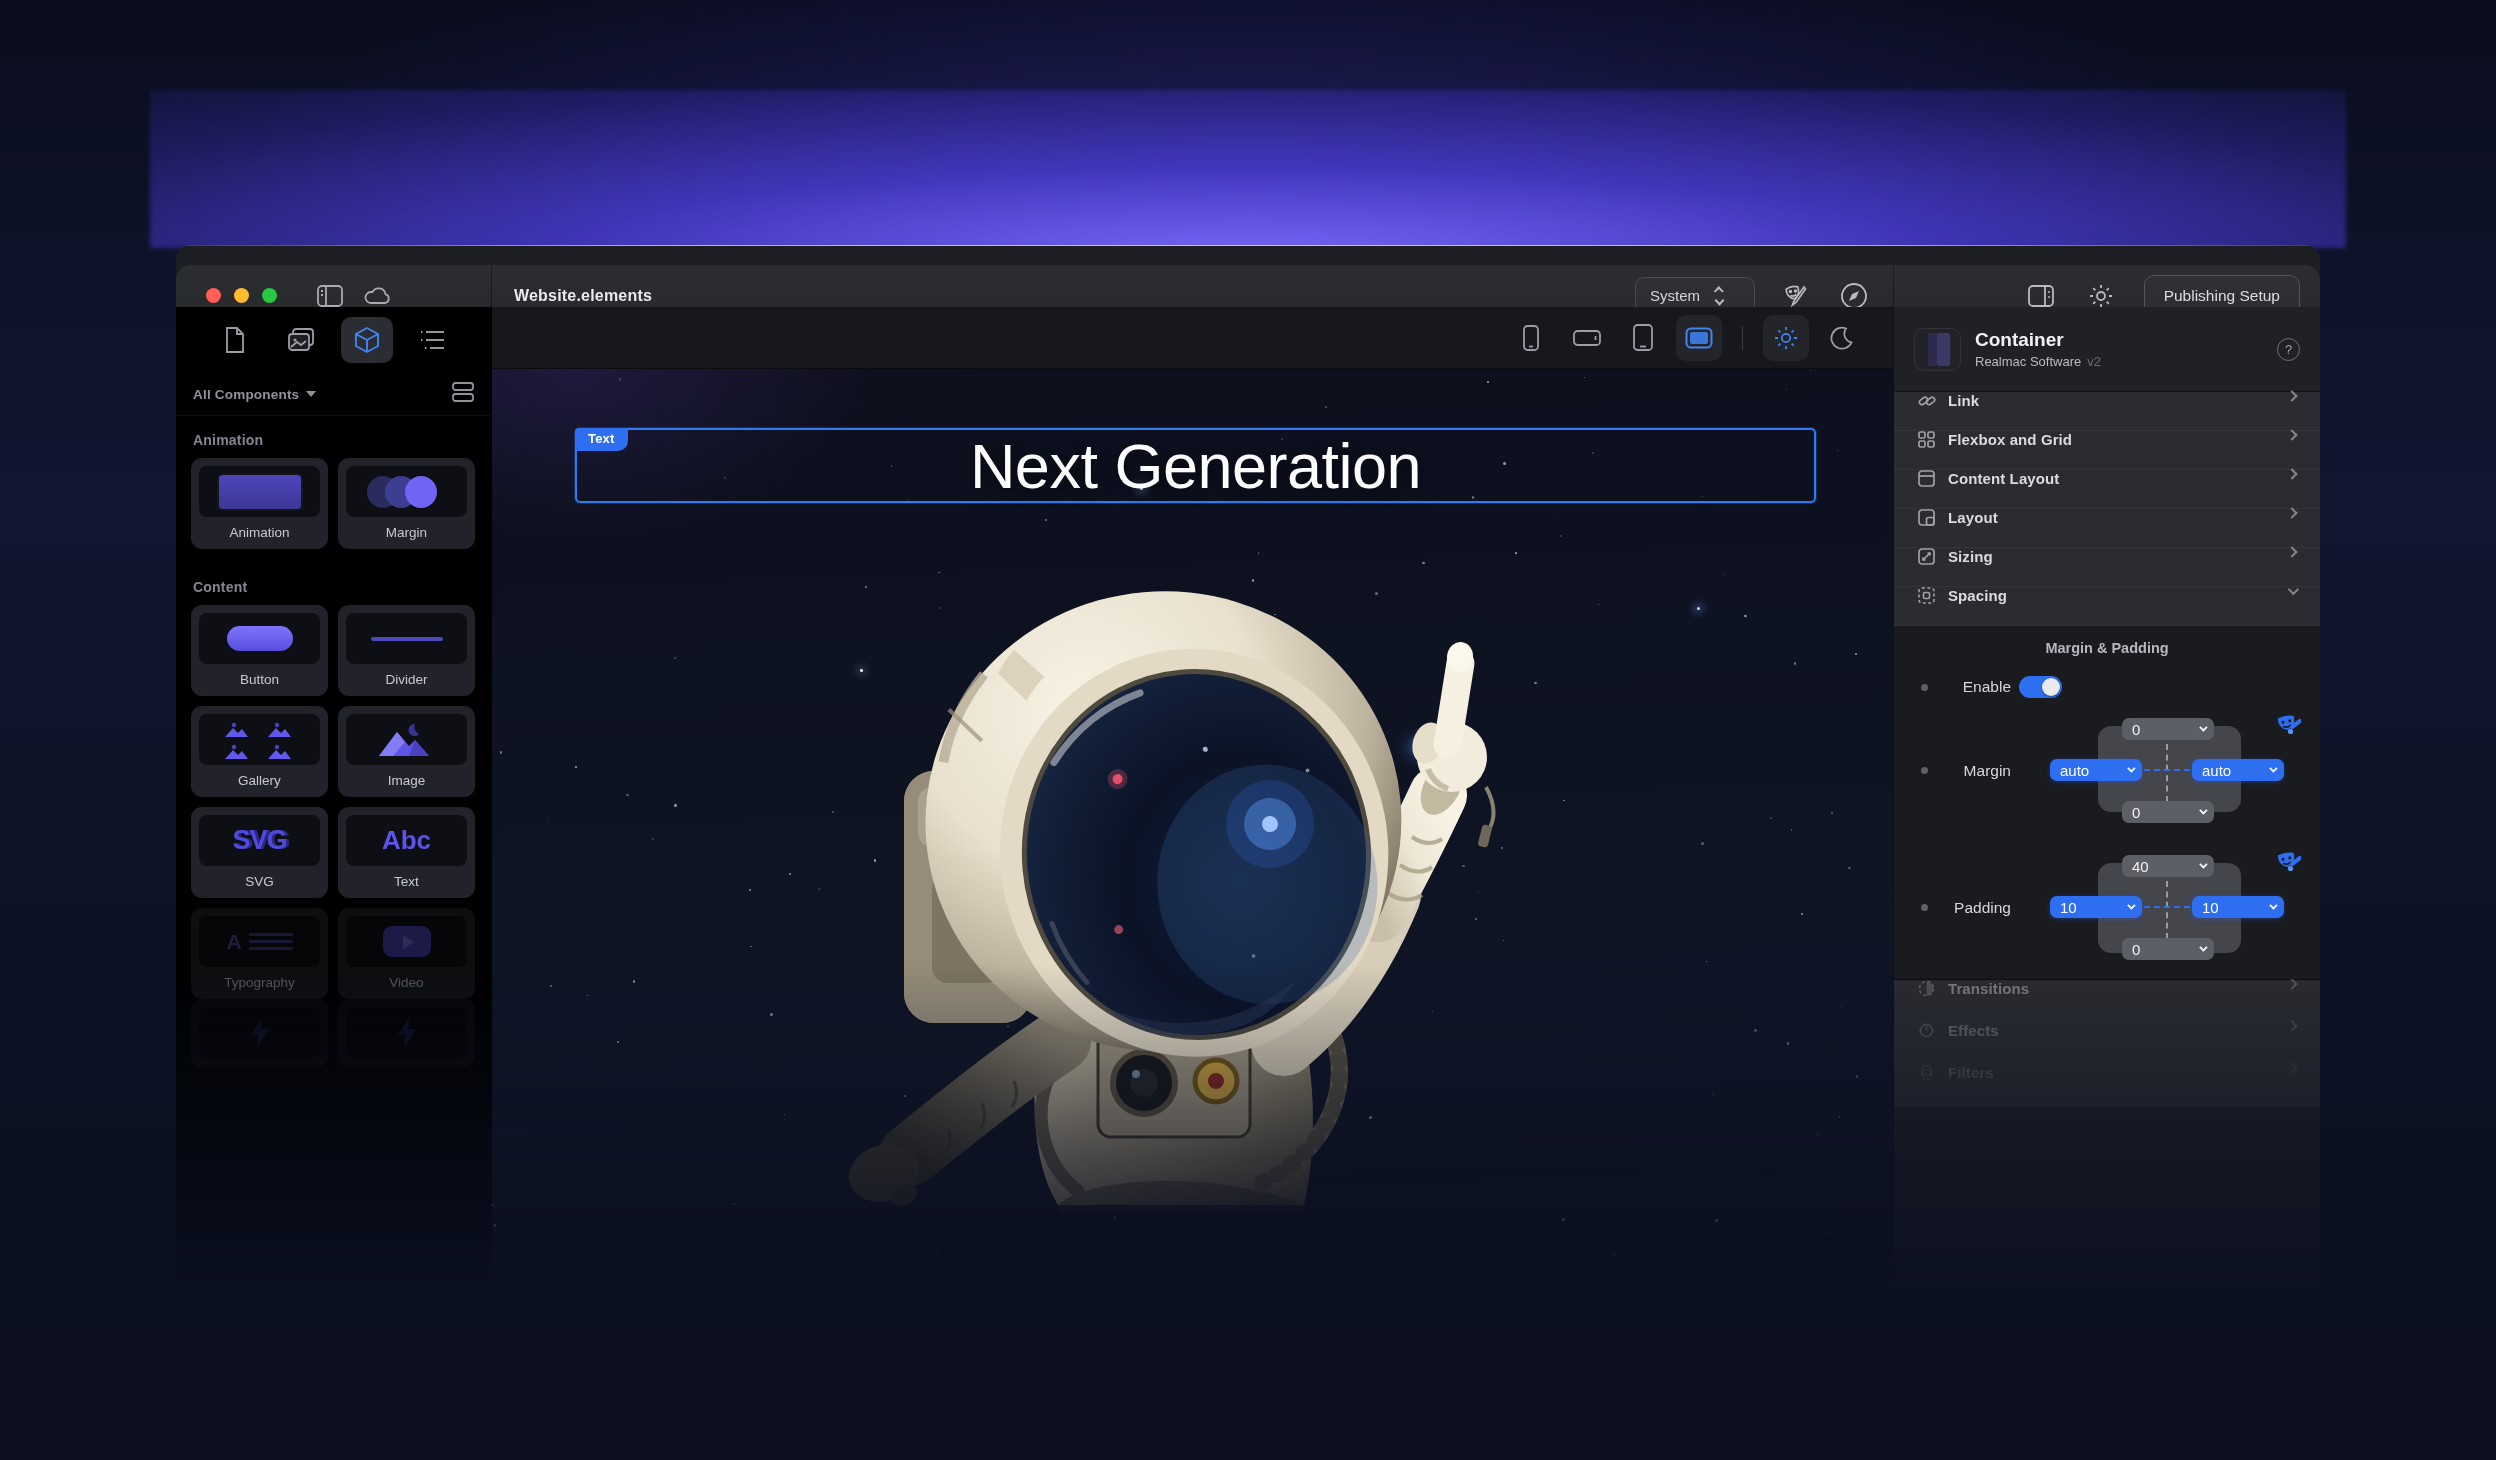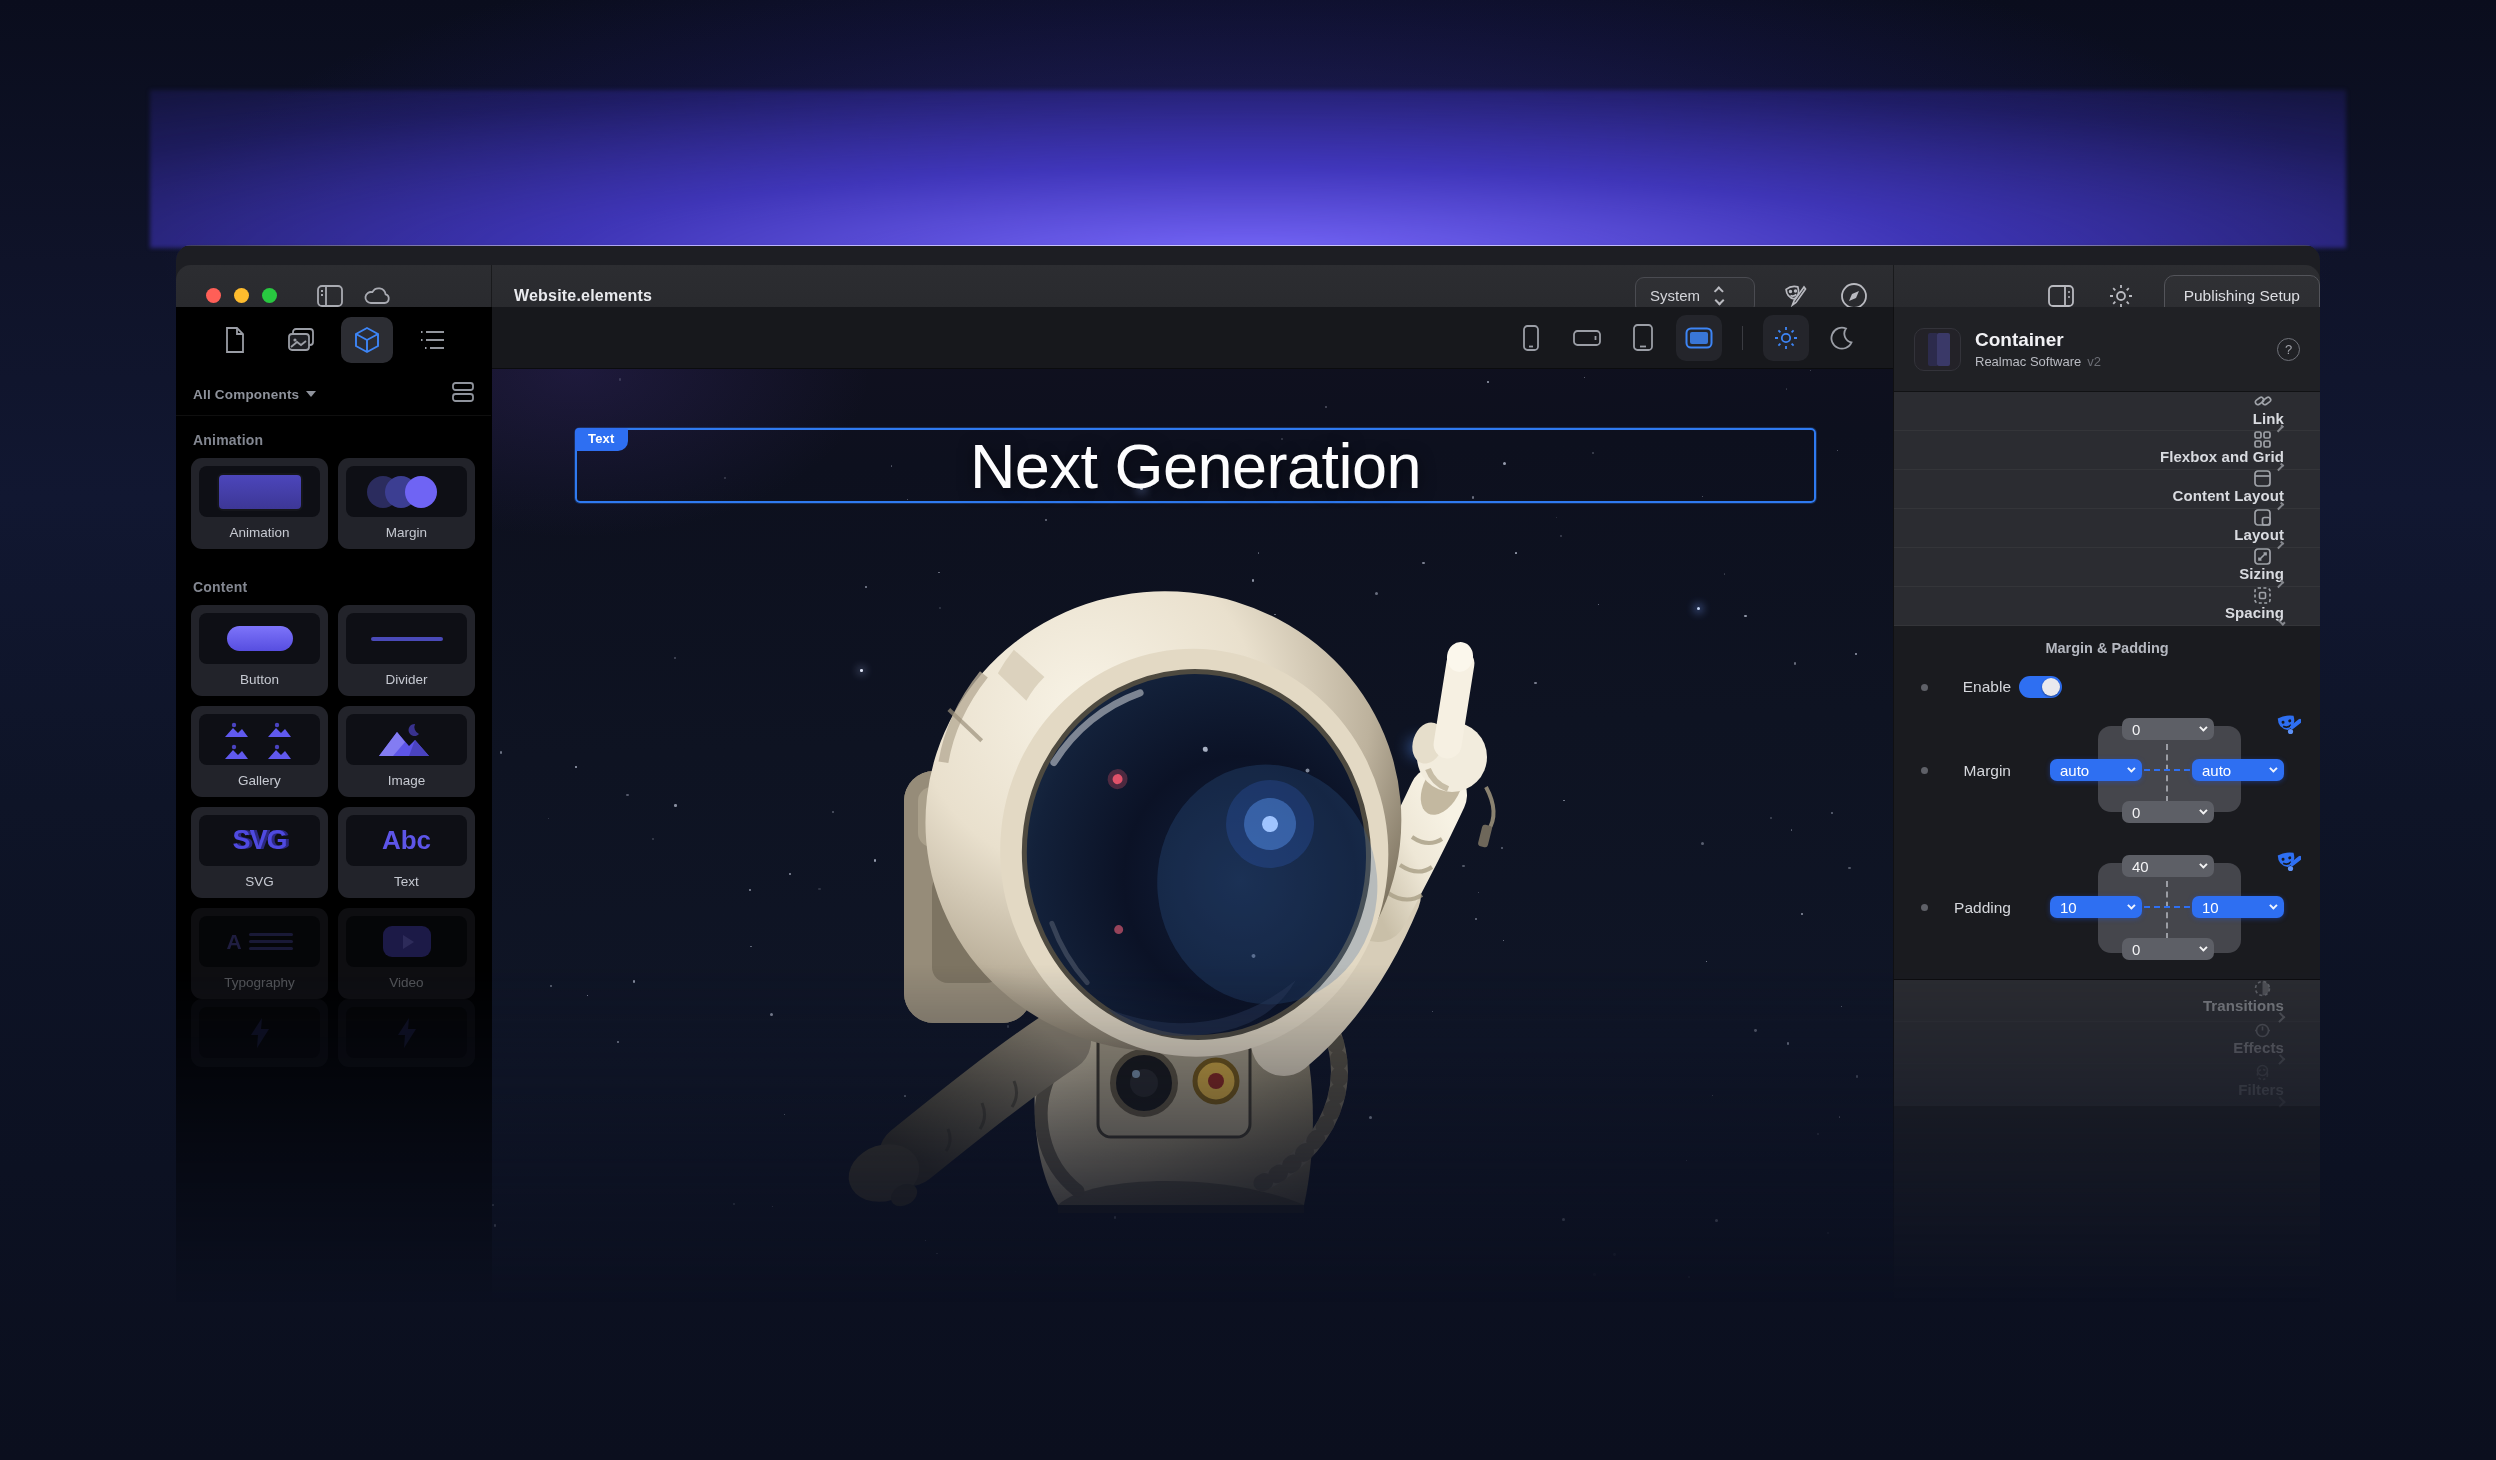--- a/index.html
+++ b/index.html
@@ -38,21 +38,21 @@
   .tb-center{ flex:1; display:flex; align-items:center; padding:0 22px; }
   .doc-title{ font-size:16px; font-weight:bold; color:#e9eaee; letter-spacing:.2px; }
   .tb-center-right{ margin-left:auto; display:flex; align-items:center; gap:24px; }
   .select-pill{ height:37px; min-width:120px; border:1.5px solid #4a4b51; border-radius:9px;
     display:flex; align-items:center; gap:16px; padding:0 10px 0 14px; color:#d3d4d9; font-size:15px;
     background:rgba(255,255,255,.02); }
   .dblchev{ display:flex; flex-direction:column; gap:3px; align-items:center; }
   .dblchev i{ width:7px; height:7px; border-right:2px solid #b9bac0; border-bottom:2px solid #b9bac0; display:block; }
   .dblchev i.up{ transform:rotate(-135deg) translateY(-1px); } .dblchev i.dn{ transform:rotate(45deg); }
   .tb-right{ width:427px; height:100%; display:flex; align-items:center; justify-content:flex-end; gap:26px;
-    border-left:1px solid rgba(0,0,0,.4); }
+    padding-right:20px; border-left:1px solid rgba(0,0,0,.4); }
   .pub-btn{ height:42px; padding:0 19px; border:1.5px solid #53545a; border-radius:10px; display:flex; align-items:center;
     color:#dcdde2; font-size:15.5px; background:rgba(255,255,255,.02); }
 
   
   .sidebar{ position:absolute; left:0; top:62px; width:316px; height:1028px; background:#000000;
     border-right:1px solid rgba(0,0,0,.45); }
   .tabs{ height:66px; display:flex; align-items:center; justify-content:center; gap:14px; }
   .tab{ width:52px; height:46px; border-radius:10px; display:flex; align-items:center; justify-content:center; color:#9a9da5; }
   .tab.active{ background:#2c2d33; color:#3d85f6; }
   .filter-row{ height:42px; display:flex; align-items:center; padding:0 17px; }
@@ -113,21 +113,21 @@
   .comp-thumb i{ position:absolute; top:4px; bottom:4px; border-radius:2px; }
   .comp-thumb i.a{ left:13px; width:10px; background:#2c2b4c; }
   .comp-thumb i.b{ left:22px; width:13px; background:#3a3968; }
   .comp-meta{ margin-left:14px; }
   .comp-name{ font-size:19px; font-weight:bold; color:#f1f1f4; }
   .comp-sub{ font-size:13px; color:#b9bbc2; margin-top:3px; }
   .comp-sub .ver{ color:#6c6e75; margin-left:6px; }
   .help-circ{ margin-left:auto; width:23px; height:23px; border:1.5px solid #6f7179; border-radius:50%;
     color:#9fa1a8; font-size:13px; display:flex; align-items:center; justify-content:center; }
   .prop-rows{ background:#2b2c31; }
-  .prop-row{ height:39px; display:flex; align-items:flex-end; padding:0 36px; border-bottom:1px solid rgba(255,255,255,.045);flex-direction:column; }
+  .prop-row{ height:39px; display:flex; align-items:flex-start; padding:0 24px; border-bottom:1px solid rgba(255,255,255,.045); }
   .prop-ic{ width:30px; color:#9fa2a8; display:flex; align-items:center; }
   .prop-lab{ font-size:15px; font-weight:bold; color:#d9dbe0; letter-spacing:.1px; }
   .prop-chev{ margin-left:auto; width:8px; height:8px; border-right:2px solid #85878d; border-bottom:2px solid #85878d; }
   .prop-chev.right{ transform:rotate(-45deg); }
   .prop-chev.down{ transform:rotate(45deg) translateY(-2px); }
   .row-dim1{ opacity:.45; } .row-dim2{ opacity:.30; } .row-dim3{ opacity:.17; }
 
   .spacing-sec{ position:relative; height:354px; background:#1a1b1f; border-bottom:1px solid rgba(0,0,0,.5); }
   .sp-title{ position:absolute; top:14px; left:0; width:100%; text-align:center; font-size:14.5px; font-weight:bold; color:#b5b8c0; }
   .bullet{ position:absolute; width:7px; height:7px; border-radius:50%; background:#5e6067; }

